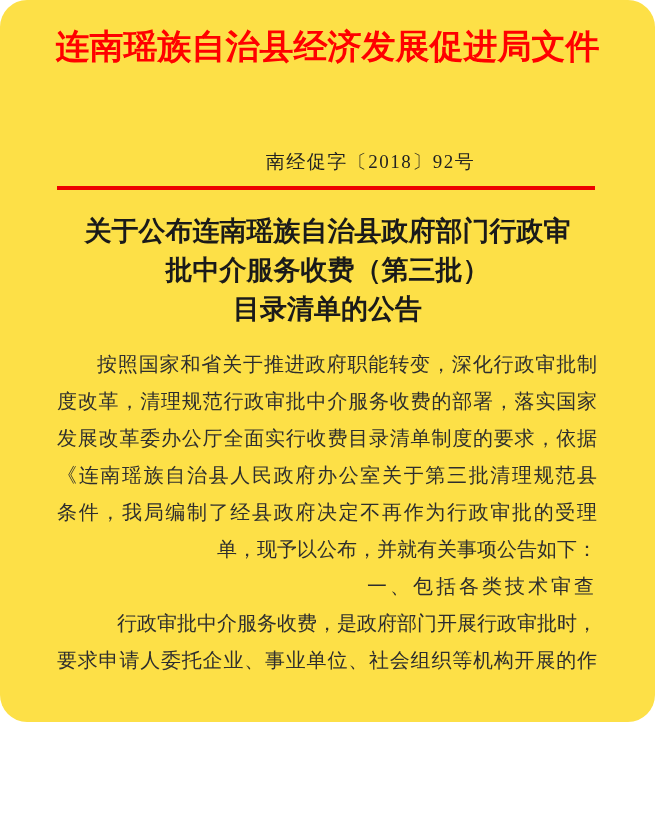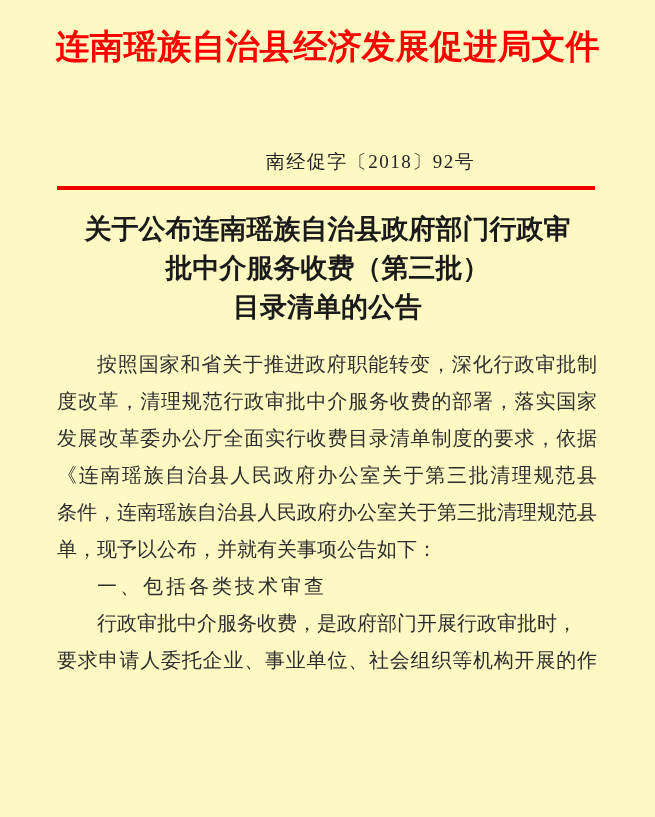--- a/index.html
+++ b/index.html
@@ -14,22 +14,23 @@
     width: 655px;
     height: 817px;
     position: relative;
     overflow: hidden;
     font-family: "Liberation Serif", "DejaVu Serif", serif;
   }
   .page {
     position: absolute;
     inset: 0;
     width: 655px;
-    height: 817px;
-    background: #fef9c3;
+    height: 722px;
+    background: #fde047;
+    border-radius: 27px;
   }
   .agency-banner {
     position: absolute;
     top: 24px;
     left: 0;
     width: 655px;
     text-align: center;
     color: var(--banner-red);
     font-size: 34px;
     font-weight: bold;
@@ -59,38 +60,37 @@
   .doc-title {
     position: absolute;
     top: 212px;
     left: 0;
     width: 655px;
     text-align: center;
     color: var(--title-black);
     font-size: 27px;
     font-weight: bold;
     line-height: 39px;
-    font-family: Liberation Mono, monospace;
   }
   .doc-title .title-line {
     white-space: nowrap;
   }
   .body-text {
     position: absolute;
     top: 346px;
     left: 57px;
     width: 540px;
     color: var(--body-black);
     font-size: 20px;
   }
   .body-line {
     height: 37px;
     line-height: 37px;
     white-space: nowrap;
-    text-align: left;
+    text-align: right;
   }
   .body-line.justify {
     white-space: normal;
     text-align: justify;
     text-align-last: justify;
     overflow: hidden;
   }
   .body-line.indent {
     padding-left: 40px;
   }
@@ -113,20 +113,20 @@
     <div class="title-line">关于公布连南瑶族自治县政府部门行政审</div>
     <div class="title-line">批中介服务收费（第三批）</div>
     <div class="title-line">目录清单的公告</div>
   </div>
 
   <div class="body-text">
       <div class="body-line indent justify">按照国家和省关于推进政府职能转变，深化行政审批制</div>
       <div class="body-line justify">度改革，清理规范行政审批中介服务收费的部署，落实国家</div>
       <div class="body-line justify">发展改革委办公厅全面实行收费目录清单制度的要求，依据</div>
       <div class="body-line justify">《连南瑶族自治县人民政府办公室关于第三批清理规范县</div>
-      <div class="body-line justify">条件，连南瑶族自治县人民政府办公室关于第三批清理规范县</div>
+      <div class="body-line justify">条件，我局编制了经县政府决定不再作为行政审批的受理</div>
       <div class="body-line">单，现予以公布，并就有关事项公告如下：</div>
       <div class="body-line indent heading">一、包括各类技术审查</div>
       <div class="body-line indent">行政审批中介服务收费，是政府部门开展行政审批时，</div>
       <div class="body-line justify">要求申请人委托企业、事业单位、社会组织等机构开展的作</div>
     </div>
 
 </div>
 
 </body></html>

